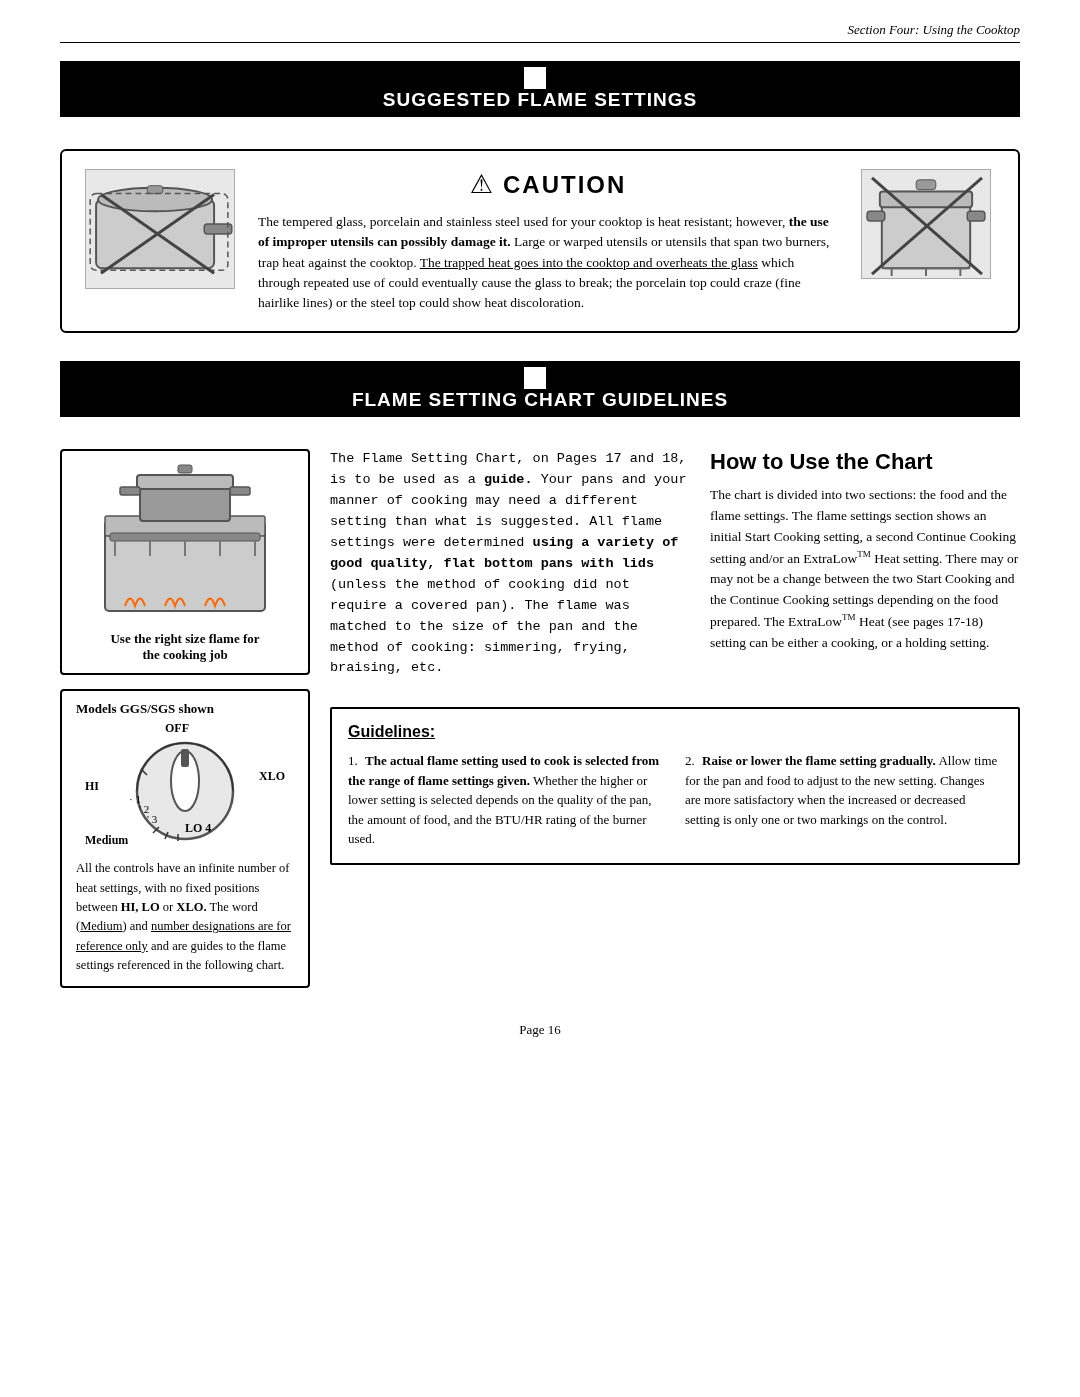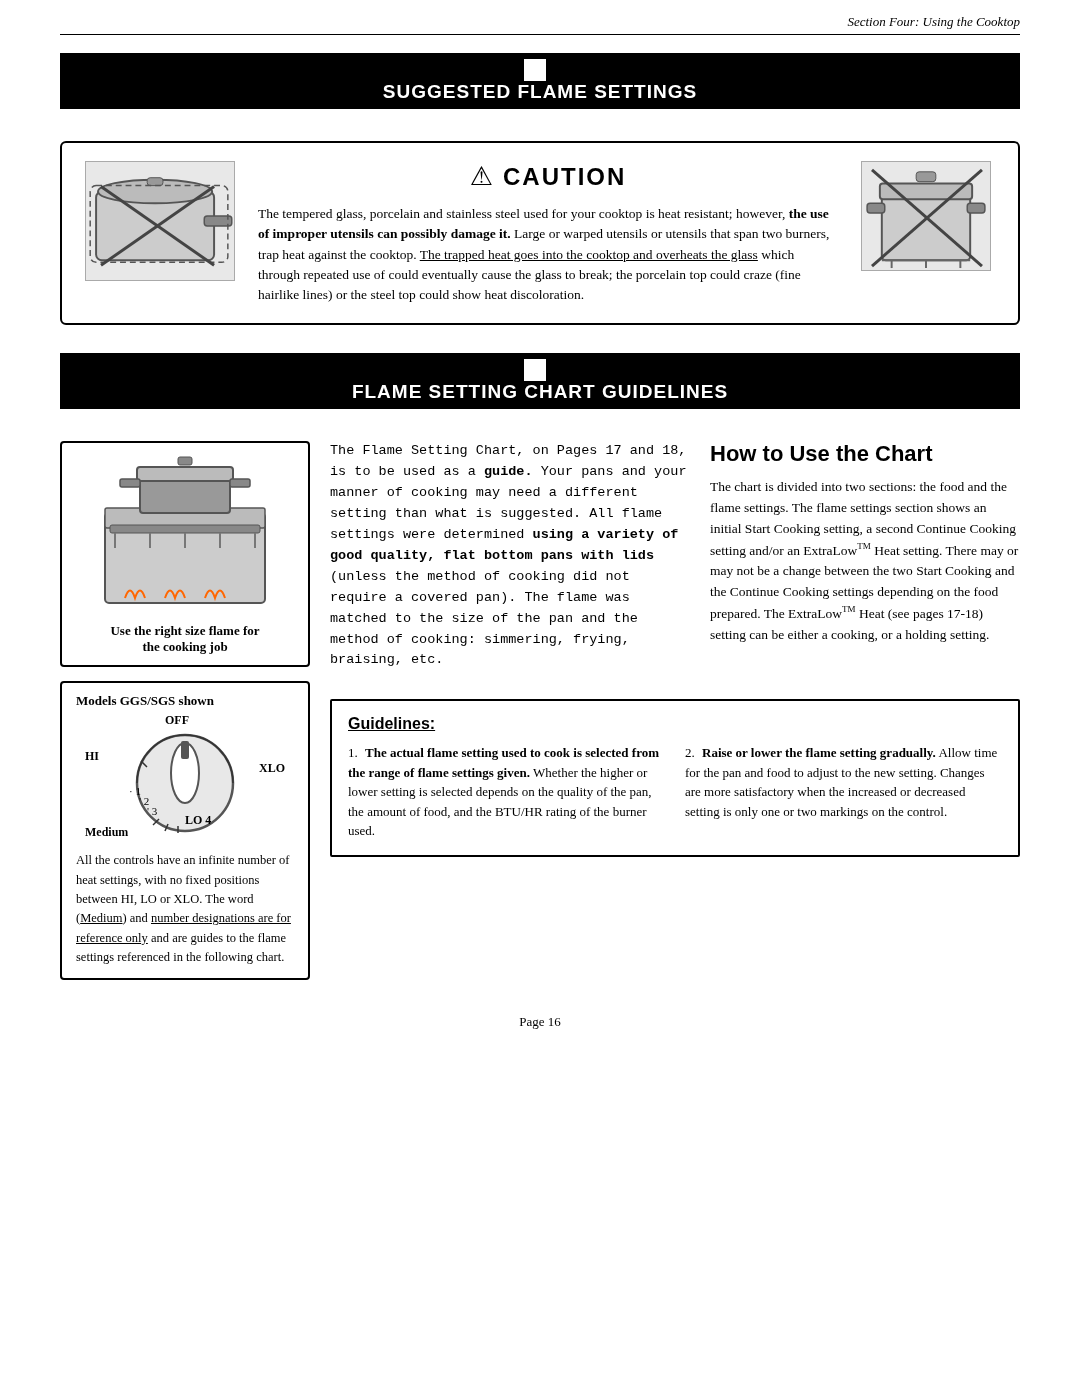--- a/index.html
+++ b/index.html
@@ -10,21 +10,21 @@
       color: #000;
       width: 1080px;
       min-height: 1397px;
       padding: 0;
     }
 
     .page-container {
       width: 1080px;
       min-height: 1397px;
       background: #fff;
-      padding: 14px 60px 40px 60px;
+      padding: 22px 60px 40px 60px;
       position: relative;
     }
 
     .top-header {
       text-align: right;
       font-style: italic;
       font-size: 13px;
       margin-bottom: 18px;
       padding-bottom: 4px;
       border-bottom: 1px solid #000;
@@ -192,21 +192,21 @@
       position: absolute;
       font-size: 12px;
       font-weight: bold;
     }
     .dial-text-block {
       font-size: 12.5px;
       line-height: 1.55;
       margin-top: 8px;
     }
     .dial-text-block strong {
-      font-weight: normal;
+      font-weight: bold;
       margin-top: 20px;
     }
     .dial-text-block u {
       text-decoration: underline;
     }
 
     
     .flame-chart-text {
       font-size: 13.5px;
       line-height: 1.55;
@@ -392,21 +392,21 @@
             <span>the cooking job</span>
           </div>
         </div>
 
         <div class="dial-box">
           <div class="dial-box-title">Models GGS/SGS shown</div>
           <div class="dial-container">
 
             <div class="dial-label" style="top:0;left:80px;">OFF</div>
 
-            <div class="dial-label" style="top:36px;left:0;">HI</div>
+            <div class="dial-label" style="top:58px;left:0;">HI</div>
 
             <div class="dial-label" style="top:48px;right:0;">XLO</div>
 
             <svg viewBox="0 0 200 130" style="position:absolute;top:0;left:0;width:200px;height:130px;" xmlns="http://www.w3.org/2000/svg">
 
               <circle cx="100" cy="70" r="48" fill="#e8e8e8" stroke="#555" stroke-width="2.5"></circle>
 
               <ellipse cx="100" cy="60" rx="14" ry="30" fill="#fff" stroke="#555" stroke-width="2"></ellipse>
 
               <rect x="96" y="28" width="8" height="18" rx="2" fill="#555"></rect>

